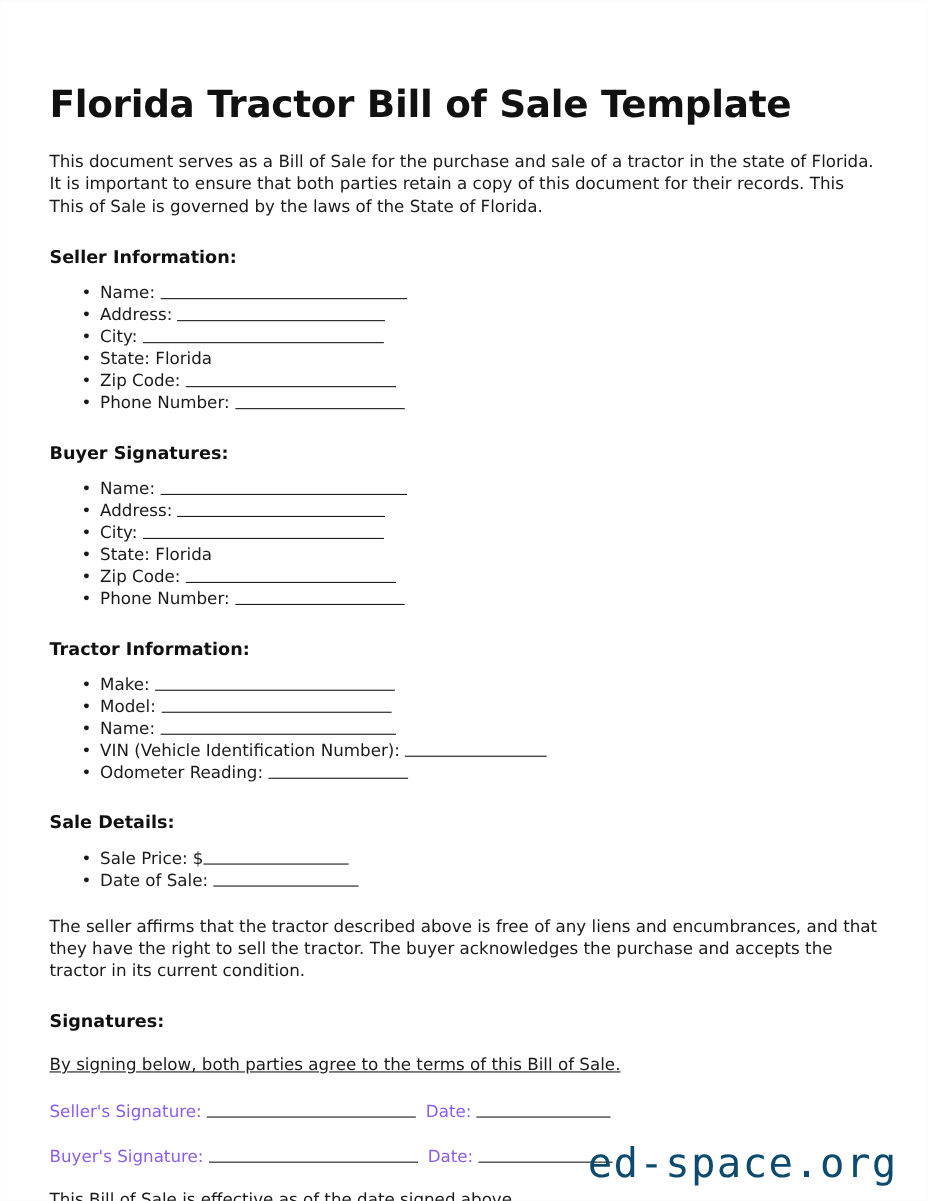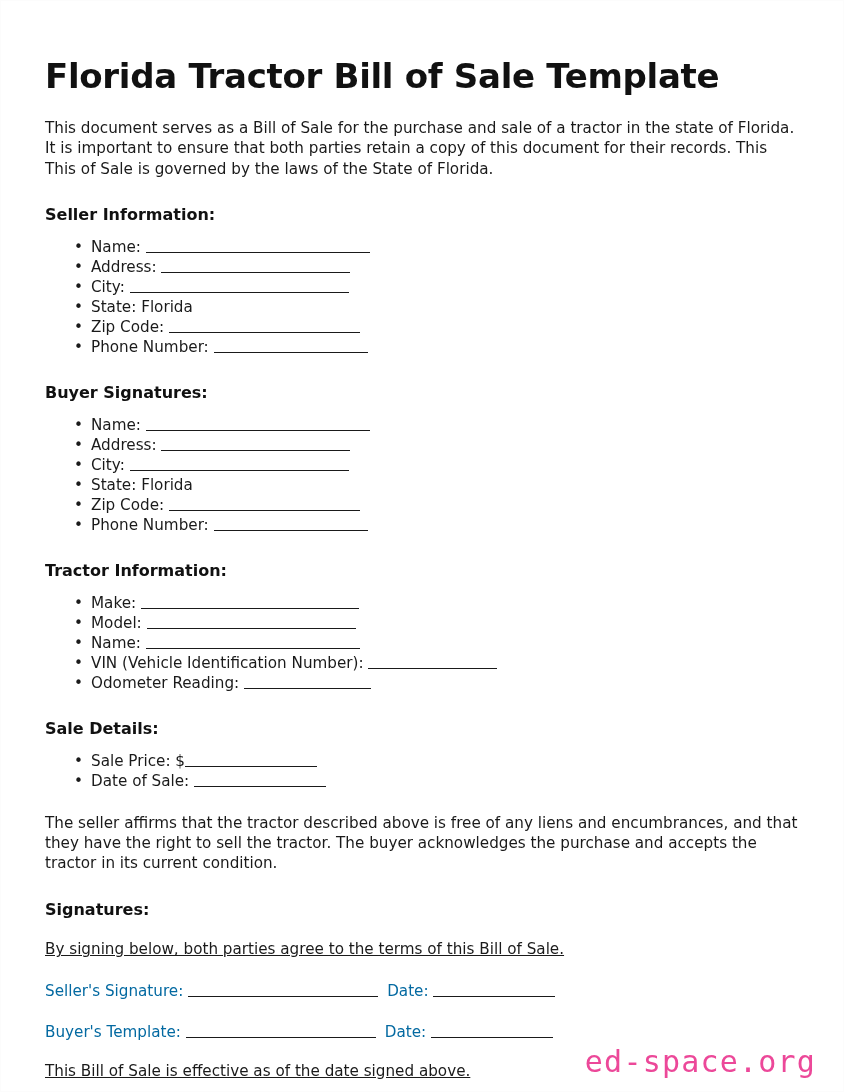--- a/index.html
+++ b/index.html
@@ -27,21 +27,21 @@
     left: 45px;
     top: 0;
     width: 754px;
   }
 
   h1.doc-title {
     font-size: 34px;
     font-weight: bold;
     letter-spacing: -0.3px;
     margin: 0;
-    padding-top: 57px;
+    padding-top: 76px;
     line-height: 1.15;
     color: #111111;
   }
 
   p.para {
     font-size: 15.2px;
     line-height: 20.2px;
     margin: 22px 0 0 0;
     color: #1a1a1a;
   }
@@ -84,32 +84,32 @@
     height: 12px;
     vertical-align: baseline;
     margin-bottom: -1px;
   }
 
   .sigrow {
     font-size: 15.2px;
     line-height: 20px;
     margin-top: 21px;
     white-space: nowrap;
-    color: #0369a1;
+    color: #8b5cf6;
   }
   .sigrow .gap { display: inline-block; width: 9px; }
 
   .watermark {
     position: absolute;
     right: 28px;
     bottom: 13px;
     font-family: "DejaVu Sans Mono", monospace;
-    font-size: 30px;
+    font-size: 37px;
     letter-spacing: 1.2px;
-    color: #ec4899;
+    color: #0c4a6e;
     white-space: nowrap;
   }
 </style>
 </head>
 <body>
 
 <div class="page">
   <div class="content">
 
     <h1 class="doc-title">Florida Tractor Bill of Sale Template</h1>
@@ -152,21 +152,21 @@
       </ul>
 
     <p class="para">The seller affirms that the tractor described above is free of any liens and encumbrances, and that they have the right to sell the tractor. The buyer acknowledges the purchase and accepts the tractor in its current condition.</p>
 
     <h2 class="section sig">Signatures:</h2>
 
     <p class="para tight">By signing below, both parties agree to the terms of this Bill of Sale.</p>
 
     <div>
         <div class="sigrow"><span>Seller's Signature: </span><span class="blank" style="width: 190px;"></span><span class="gap"></span><span>Date: </span><span class="blank" style="width: 122px;"></span></div>
-        <div class="sigrow"><span>Buyer's Template: </span><span class="blank" style="width: 190px;"></span><span class="gap"></span><span>Date: </span><span class="blank" style="width: 122px;"></span></div>
+        <div class="sigrow"><span>Buyer's Signature: </span><span class="blank" style="width: 190px;"></span><span class="gap"></span><span>Date: </span><span class="blank" style="width: 122px;"></span></div>
       </div>
 
     <p class="para tight">This Bill of Sale is effective as of the date signed above.</p>
 
   </div>
 
   <div class="watermark">ed-space.org</div>
 </div>
 
 </body></html>

